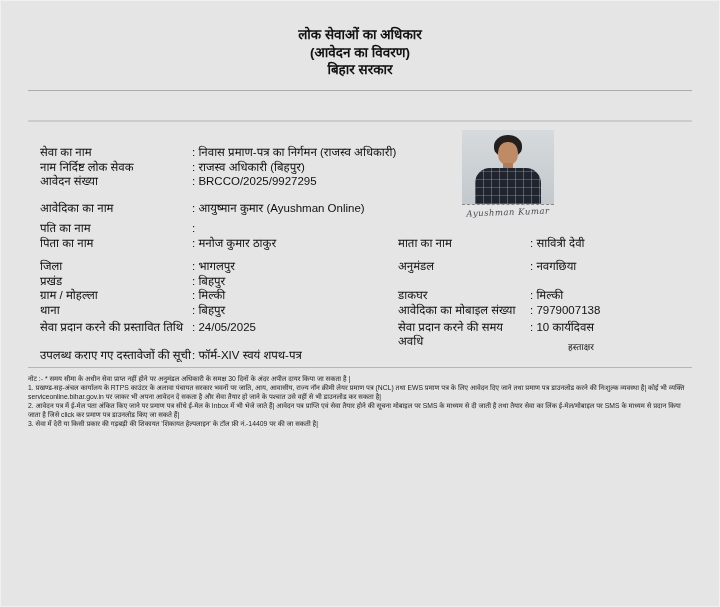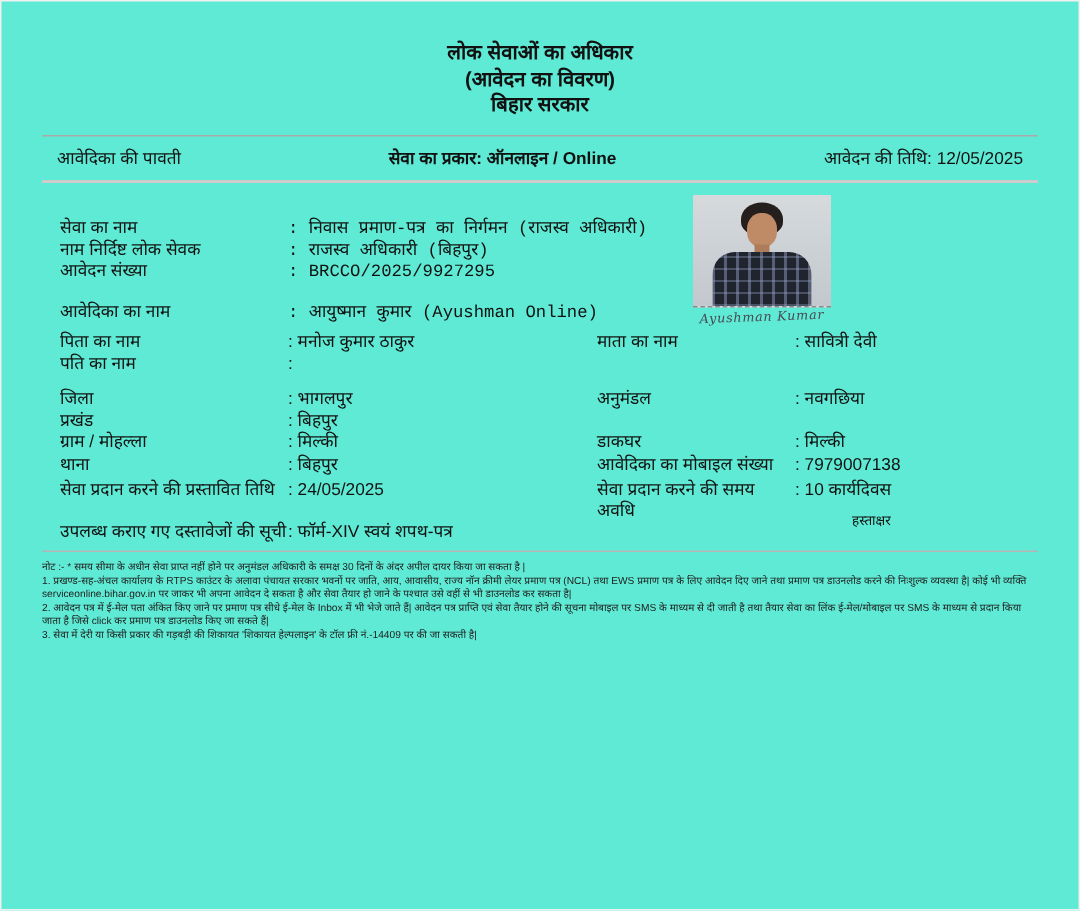--- a/index.html
+++ b/index.html
@@ -1,34 +1,34 @@
 <!DOCTYPE html>
 <html><head>
 <meta charset="utf-8">
 <style>
   html,body{margin:0;padding:0;background:#fff;}
   .page{
-    position:relative;width:720px;height:607px;background:#5eead4;
+    position:relative;width:720px;height:607px;background:#e5e5e5;
     color:#111;font-family:"Liberation Sans","DejaVu Sans",sans-serif;
     overflow:hidden;box-shadow:inset 0 0 0 1px #f0f0f0;
   }
   .header{padding-top:26px;text-align:center;font-weight:bold;font-size:13.5px;line-height:17.5px;}
   .rule{position:absolute;left:28px;right:28px;border-top:1px solid #aaaaaa;height:0;}
   .rule.r1{top:90px;}
   .rule.r2{top:120px;border-top:2px solid #cccccc;}
   .rule.r3{top:367px;border-top:1px solid #b5b5b5;}
   .infobar{
     position:absolute;top:97px;left:38px;right:38px;
     display:flex;justify-content:space-between;align-items:center;font-size:11.5px;
   }
   .infobar .center{font-weight:bold;}
   .content{position:absolute;top:122px;left:40px;right:40px;padding-top:24px;font-size:11.5px;line-height:13.5px;}
   .row{display:flex;margin-bottom:1px;}
   .row .lbl{width:152px;flex:none;}
-  .row .val{flex:1;white-space:nowrap;font-family:Liberation Mono, monospace;}
+  .row .val{flex:1;white-space:nowrap;}
   .pair-row{display:flex;margin-bottom:1px;}
   .pair-left{display:flex;width:358px;flex:none;}
   .pair-left .lbl{width:152px;flex:none;}
   .pair-right{display:flex;flex:1;}
   .pair-right .lbl{width:132px;flex:none;}
   .sp12{height:12px;} .sp6{height:6px;} .sp9{height:9px;} .sp3{height:3px;}
   .photo-wrap{position:absolute;left:462px;top:130px;width:92px;}
   .photo{
     position:relative;width:92px;height:74px;overflow:hidden;
     background:linear-gradient(180deg,#d6dadd 0%,#c2c8cd 100%);
@@ -59,25 +59,20 @@
 <div class="page">
 
   <div class="header">
     <div>लोक सेवाओं का अधिकार</div>
     <div>(आवेदन का विवरण)</div>
     <div>बिहार सरकार</div>
   </div>
 
   <div class="rule r1"></div>
 
-  <div class="infobar">
-    <div>आवेदिका की पावती</div>
-    <div class="center">सेवा का प्रकार: ऑनलाइन / Online</div>
-    <div>आवेदन की तिथि: 12/05/2025</div>
-  </div>
 
   <div class="rule r2"></div>
 
   <div class="content">
 
     <div class="row">
       <div class="lbl">सेवा का नाम</div>
       <div class="val">: निवास प्रमाण-पत्र का निर्गमन (राजस्व अधिकारी)</div>
     </div>
     <div class="row">
@@ -93,36 +88,36 @@
 
     <div class="row">
       <div class="lbl">आवेदिका का नाम</div>
       <div class="val">: आयुष्मान कुमार (Ayushman Online)</div>
     </div>
 
     <div class="sp6"></div>
 
     <div class="pair-row">
       <div class="pair-left">
+        <div class="lbl">पति का नाम</div>
+        <div class="val">:</div>
+      </div>
+      <div class="pair-right">
+        <div class="lbl"></div>
+        <div class="val"></div>
+      </div>
+    </div>
+    <div class="pair-row">
+      <div class="pair-left">
         <div class="lbl">पिता का नाम</div>
         <div class="val">: मनोज कुमार ठाकुर</div>
       </div>
       <div class="pair-right">
         <div class="lbl">माता का नाम</div>
         <div class="val">: सावित्री देवी</div>
-      </div>
-    </div>
-    <div class="pair-row">
-      <div class="pair-left">
-        <div class="lbl">पति का नाम</div>
-        <div class="val">:</div>
-      </div>
-      <div class="pair-right">
-        <div class="lbl"></div>
-        <div class="val"></div>
       </div>
     </div>
 
     <div class="sp9"></div>
 
     <div class="pair-row">
       <div class="pair-left">
         <div class="lbl">जिला</div>
         <div class="val">: भागलपुर</div>
       </div>

